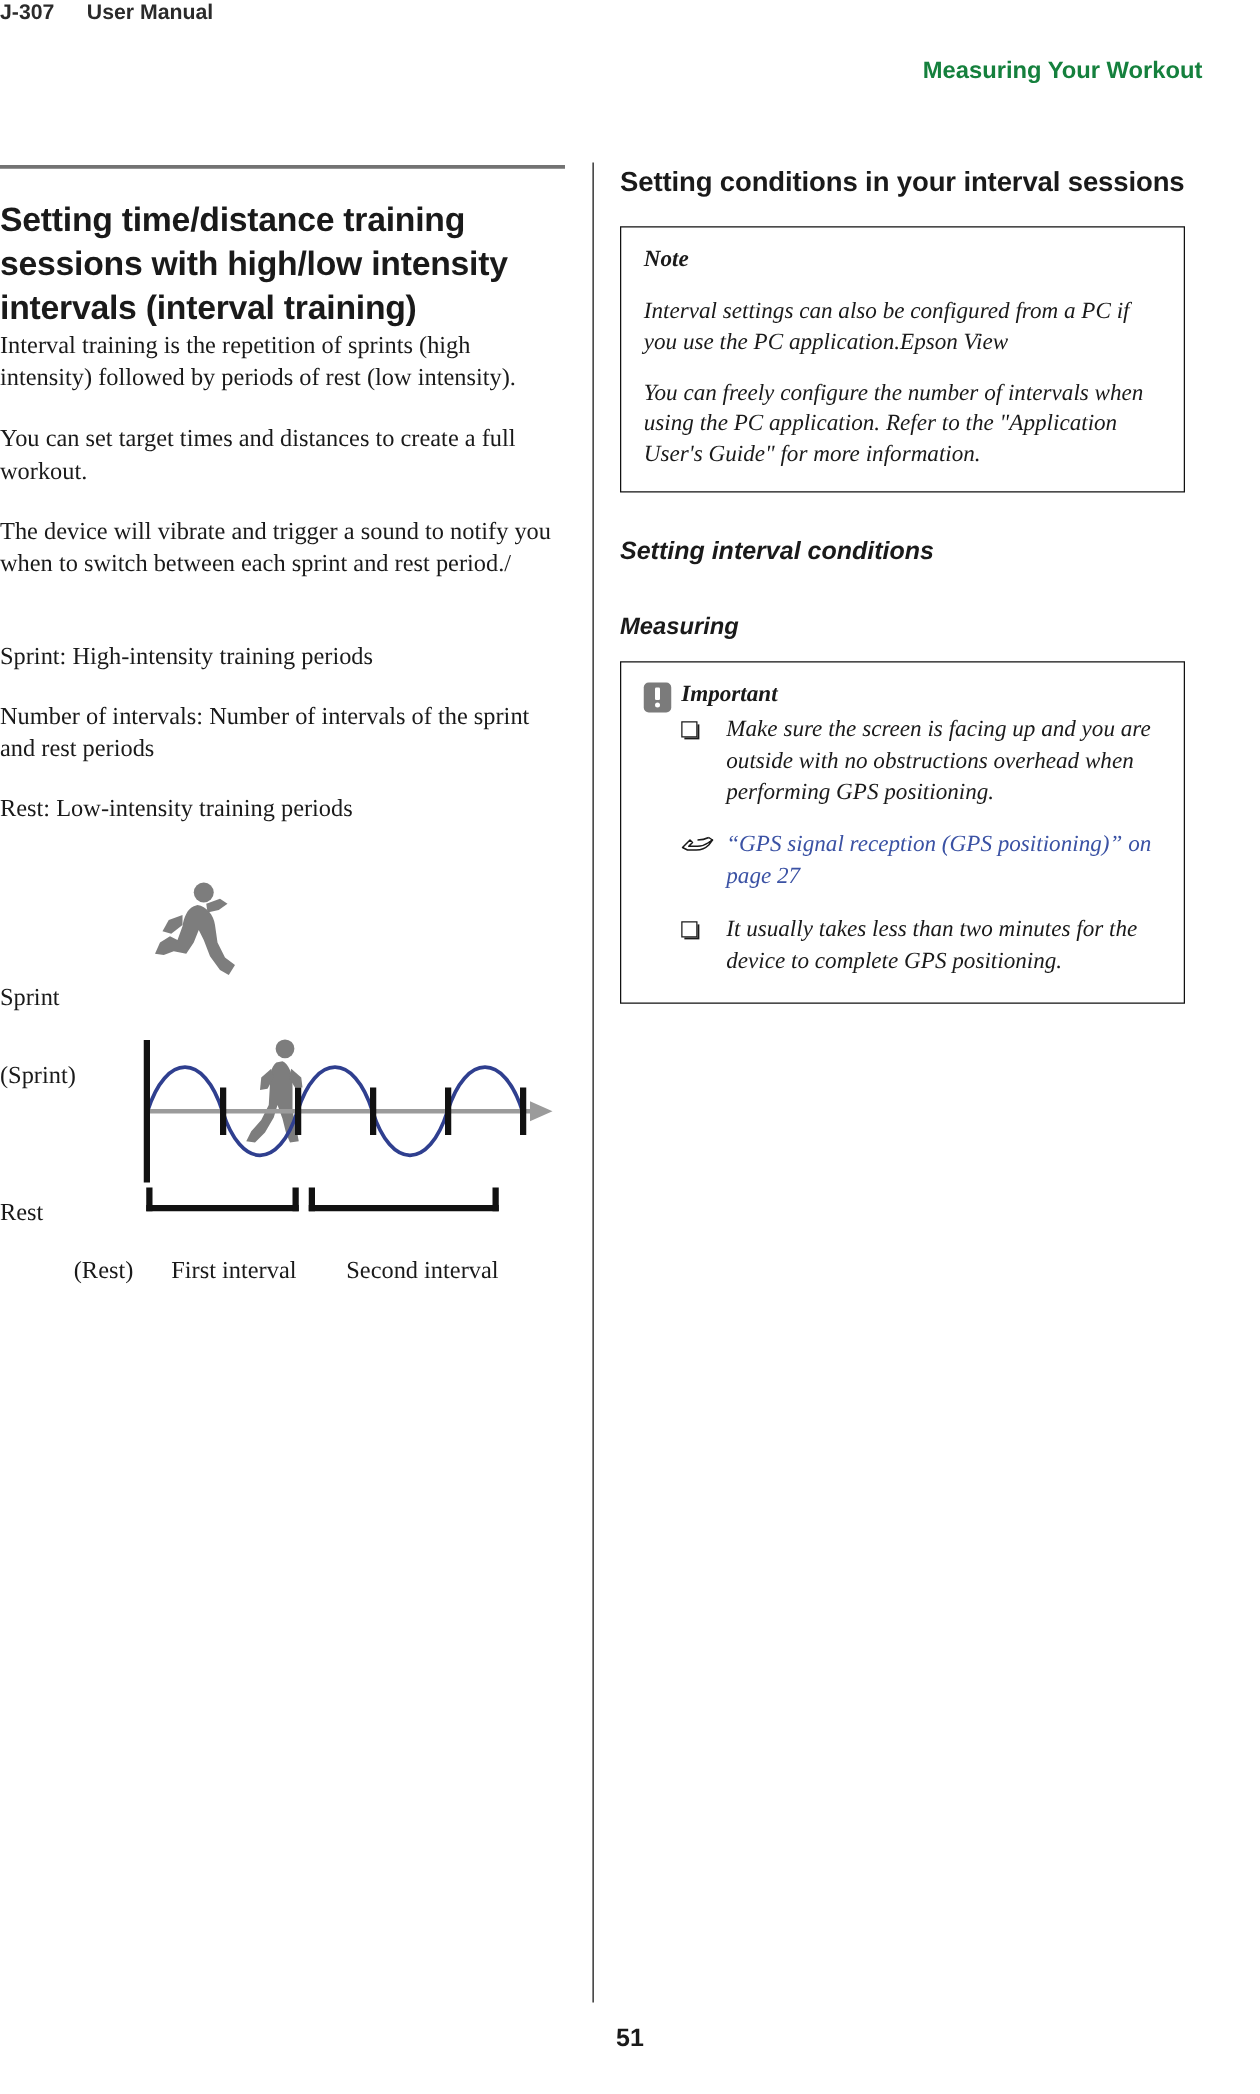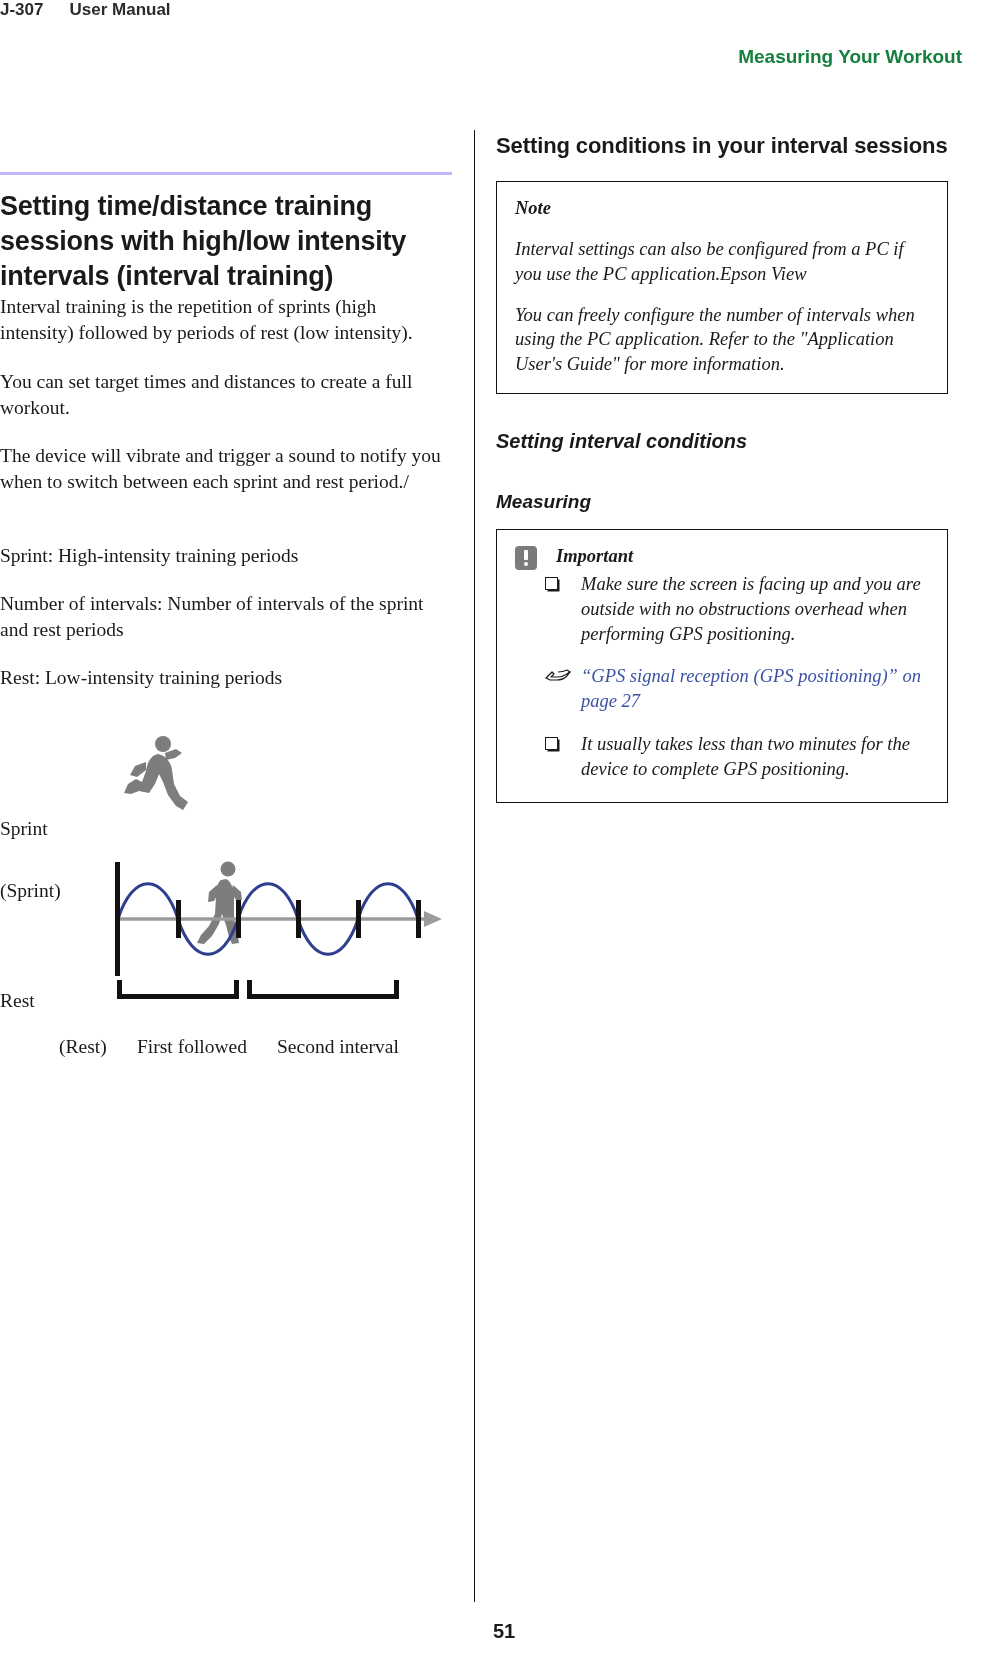--- a/index.html
+++ b/index.html
@@ -60,23 +60,22 @@
     position: absolute;
     left: 474px;
     top: 130px;
     width: 1px;
     height: 1472px;
     background: #111111;
   }
 
   
   .rule-above {
-    border-top: 3px solid #c4b5fd;
-    padding-top: 14px;
-    margin-top: 40px;
+    border-top: 3px solid #737373;
+    padding-top: 24px;
   }
   h1.doc-h1 {
     font-family: "Liberation Sans", "DejaVu Sans", sans-serif;
     font-weight: bold;
     font-size: 27px;
     line-height: 1.30;
     color: #1a1a1a;
     margin: 0 0 0 0;
     letter-spacing: -0.2px;
   }
@@ -136,21 +135,21 @@
     font-weight: bold;
     font-style: italic;
     font-size: 18.5px;
     margin: 0;
   }
 
   
   .important-head {
     display: flex;
     align-items: flex-start;
-    gap: 19px;
+    gap: 8px;
   }
   .imp-icon {
     width: 22px;
     height: 24px;
     background: #7b7b7b;
     border-radius: 4px;
     position: relative;
     flex: 0 0 auto;
     margin-top: 2px;
   }
@@ -335,21 +334,21 @@
       </g>
       <g fill="#111111">
         <rect x="247" y="272" width="152" height="5"></rect>
         <rect x="247" y="258" width="5" height="19"></rect>
         <rect x="394" y="258" width="5" height="19"></rect>
       </g>
     </svg>
 
     <div class="fig-caption-row">
       <div class="fig-caption" style="left:59px; top:68px;">(Rest)</div>
-      <div class="fig-caption" style="left:137px; top:68px;">First followed</div>
+      <div class="fig-caption" style="left:137px; top:68px;">First interval</div>
       <div class="fig-caption" style="left:277px; top:68px;">Second interval</div>
     </div>
   </div>
 </div>
 
 <div class="col col-right">
 
   <h2 class="doc-h2" style="margin-top:0;">Setting conditions in your interval sessions</h2>
 
   <div class="callout">

